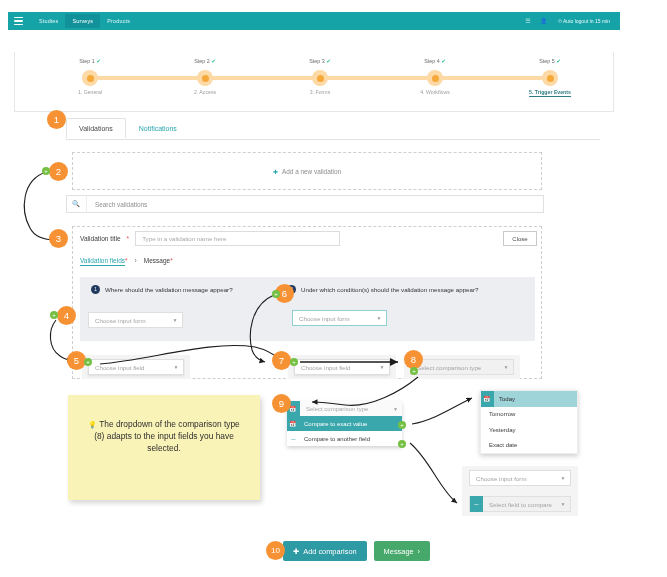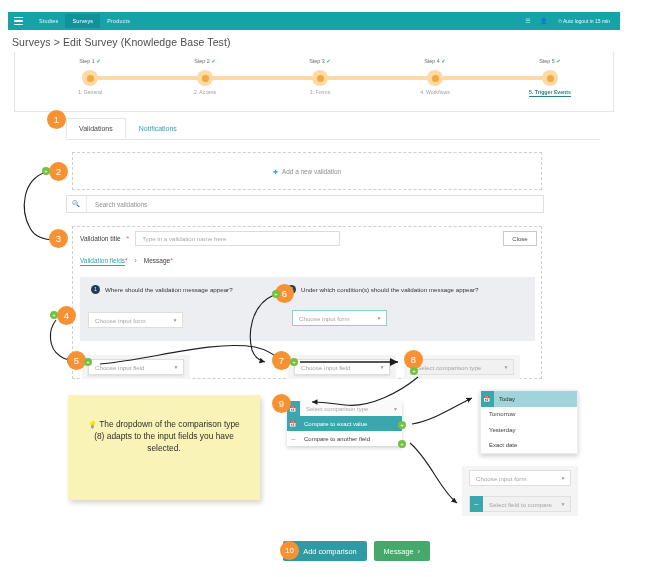--- a/index.html
+++ b/index.html
@@ -190,21 +190,20 @@
     <div class="navitem">Studies</div>
     <div class="navitem active">Surveys</div>
     <div class="navitem">Products</div>
     <div class="nav-right">
       <span class="nav-ic">☰</span>
       <span class="nav-ic">👤</span>
       <span class="autolog">⏱ <span>Auto logout in 15 min</span></span>
     </div>
   </div>
 
-  <div class="crumb">Surveys &gt; Edit Survey (Knowledge Base Test)</div>
 
   <div class="card"></div>
   <div class="stepper">
     <div class="track"></div>
 
     <div class="step" style="left:50px;">
       <div class="lab"><span>Step 1</span> <span class="chk">✔</span></div>
       <div class="dot">
           <i></i>
         </div>
@@ -407,15 +406,15 @@
 
   <span class="badge" style="left:47px; top:110px;">1</span>
   <span class="badge" style="left:49px; top:162px;">2</span>
   <span class="badge" style="left:49px; top:229px;">3</span>
   <span class="badge" style="left:57px; top:306px;">4</span>
   <span class="badge" style="left:67px; top:351px;">5</span>
   <span class="badge" style="left:275px; top:284px;">6</span>
   <span class="badge" style="left:272px; top:351px;">7</span>
   <span class="badge" style="left:404px; top:350px;">8</span>
   <span class="badge" style="left:272px; top:394px;">9</span>
-  <span class="badge small" style="left:280px; top:541px;">10</span>
+  <span class="badge small" style="left:266px; top:541px;">10</span>
 
 </div>
 
 </body></html>

